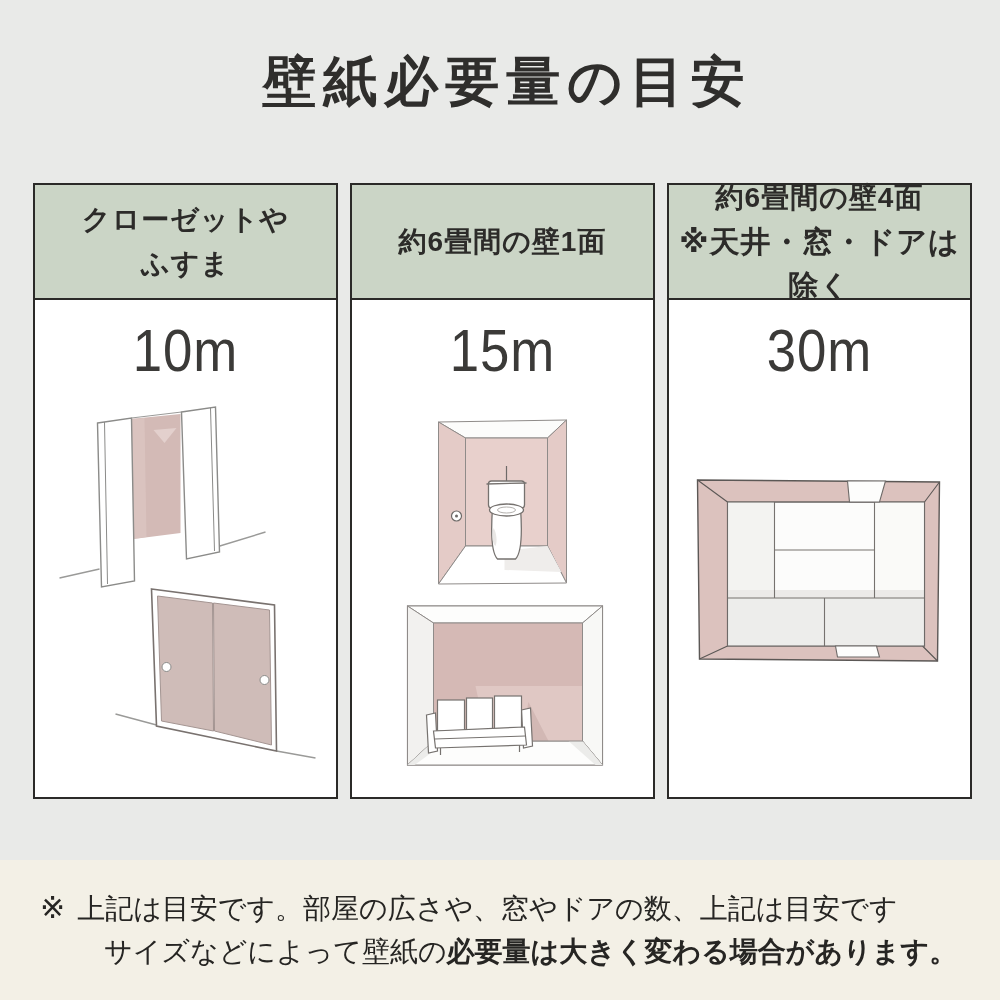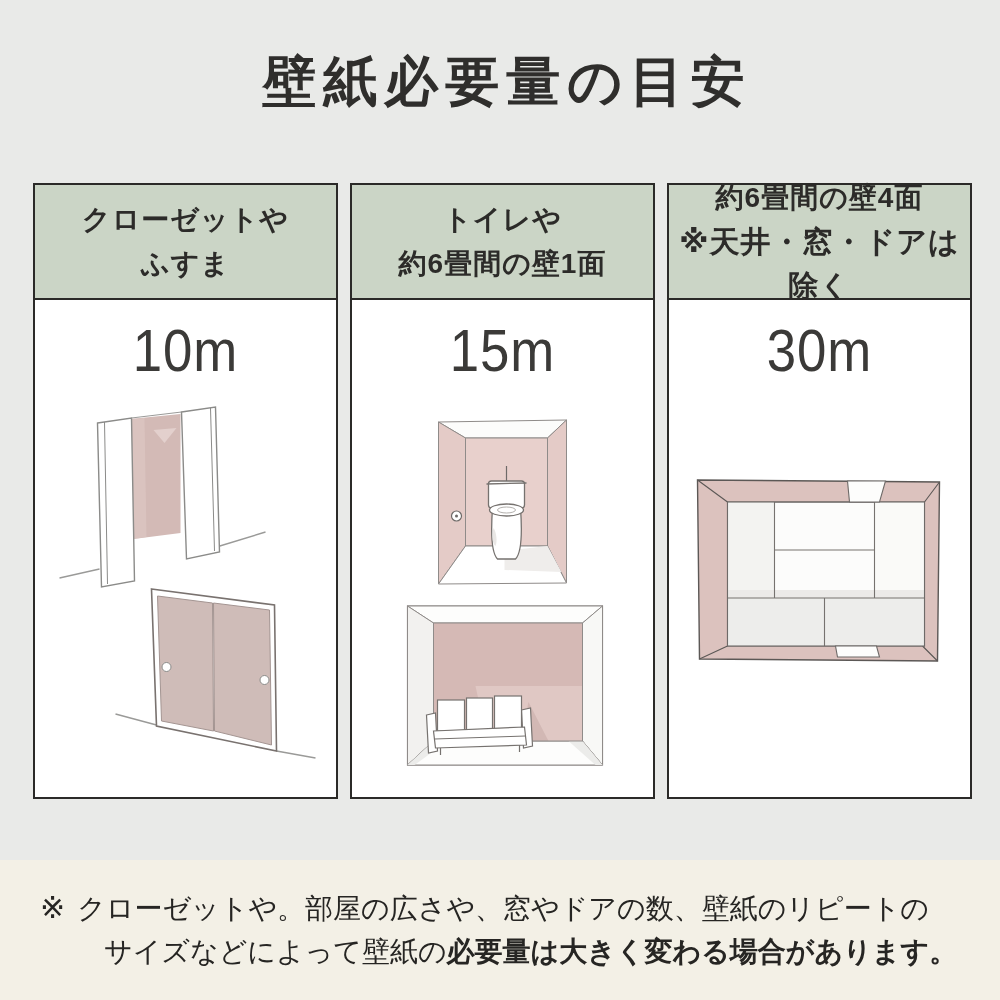--- a/index.html
+++ b/index.html
@@ -101,21 +101,20 @@
         <polygon points="178,20 234,27 236,162 179,148" fill="#cfbcb8" stroke="#a49592" stroke-width="1"></polygon>
 
         <circle cx="131" cy="84" r="4.5" fill="#ffffff" stroke="#8b8b89" stroke-width="1"></circle>
         <circle cx="229" cy="97" r="4.5" fill="#ffffff" stroke="#8b8b89" stroke-width="1"></circle>
       </svg>
     </div>
   </section>
 
   <section class="column">
     <header class="col-header">
-      <div>トイレや</div>
       <div>約6畳間の壁1面</div>
     </header>
     <div class="col-body">
       <div class="amount">15m</div>
 
       <svg class="illu" style="top:118px" width="301" height="175" viewBox="0 0 300 175">
 
         <polygon points="86,4 214,2 195,20 113,20" fill="#fcfcfb" stroke="#8f8b89" stroke-width="1"></polygon>
         <polygon points="86,4 113,20 113,128 86,166" fill="#e4cbc7" stroke="#8f8b89" stroke-width="1"></polygon>
         <polygon points="214,2 195,20 195,128 214,165" fill="#e4cbc7" stroke="#8f8b89" stroke-width="1"></polygon>
@@ -188,15 +187,15 @@
 
         <polygon points="178,8 216,8 210,29 180,29" fill="#fdfdfc" stroke="#6e6a68" stroke-width="1.1"></polygon>
 
         <polygon points="166,173 207,173 210,184 168,184" fill="#fdfdfc" stroke="#6e6a68" stroke-width="1.1"></polygon>
       </svg>
     </div>
   </section>
 </div>
 
 <footer class="footer">
-  <div><span class="kome">※</span><span>クローゼットや。部屋の広さや、窓やドアの数、壁紙のリピートの</span></div>
+  <div><span class="kome">※</span><span>上記は目安です。部屋の広さや、窓やドアの数、上記は目安です</span></div>
   <div class="line2"><span>サイズなどによって壁紙の</span><span class="strong">必要量は大きく変わる場合があります。</span></div>
 </footer>
 
 </body></html>

